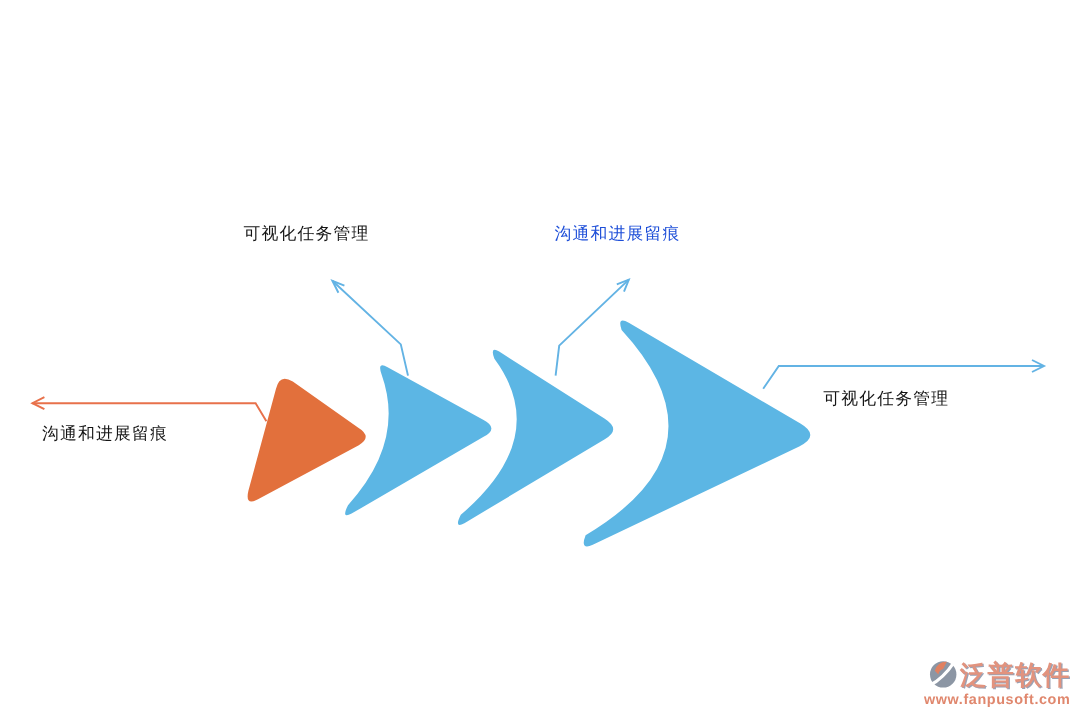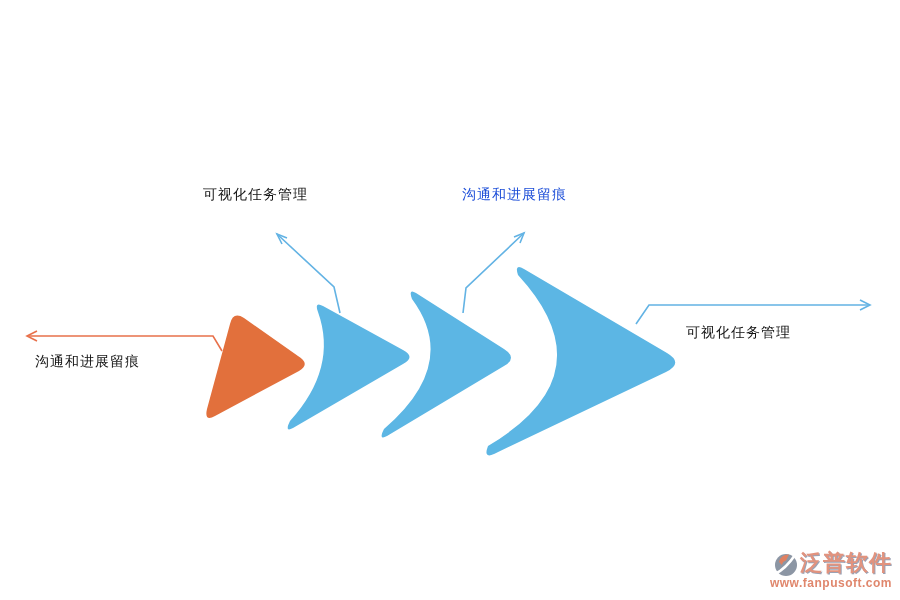--- a/index.html
+++ b/index.html
@@ -18,21 +18,21 @@
     color:#141414;
     letter-spacing:1px;
     white-space:nowrap;
   }
   .watermark {
     position:absolute;
     right:8px; bottom:10px;
     width:132px;
     text-align:right;
   }
-  .wm-row { display:flex; align-items:flex-end; justify-content:flex-end; gap:2px;margin-top:17px; }
+  .wm-row { display:flex; align-items:flex-start; justify-content:flex-end; gap:2px;margin-top:17px; }
   .wm-brand {
     font-size:22px;
     font-weight:bold;
     letter-spacing:1px;
     color:#E2937E;
     text-shadow:1px 1px 0 #9AA2B5;
     white-space:nowrap;
   }
   .wm-url {
     font-size:12px;

